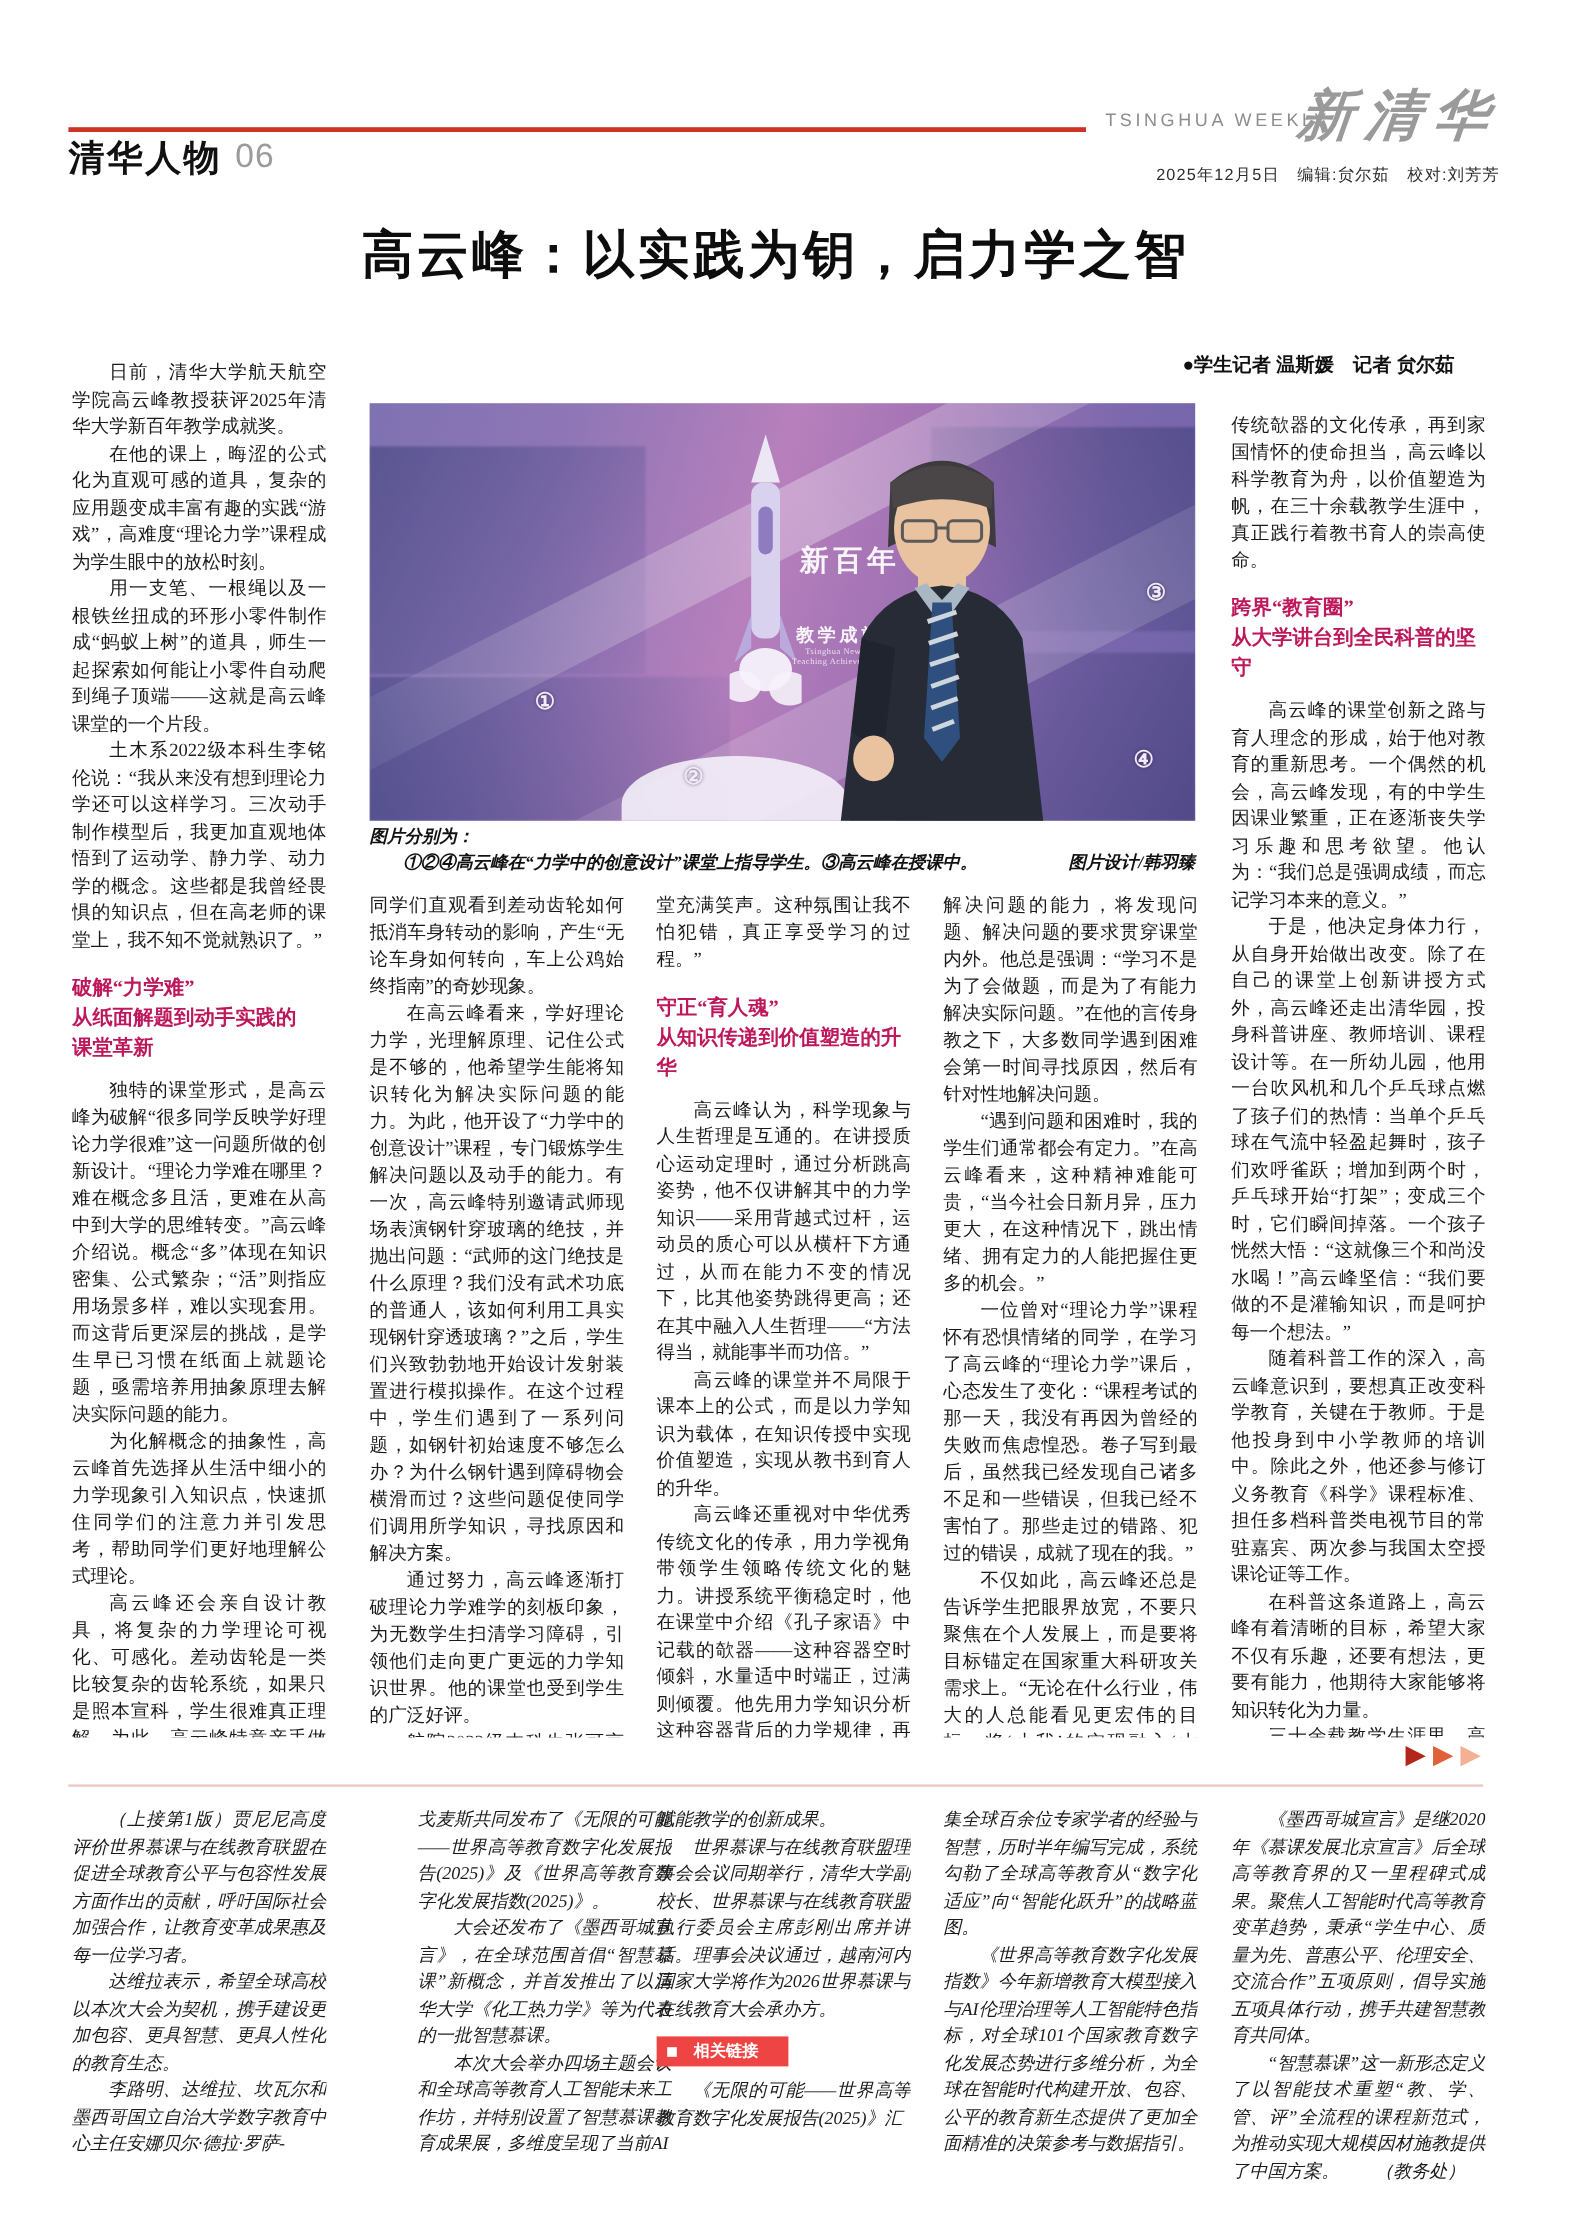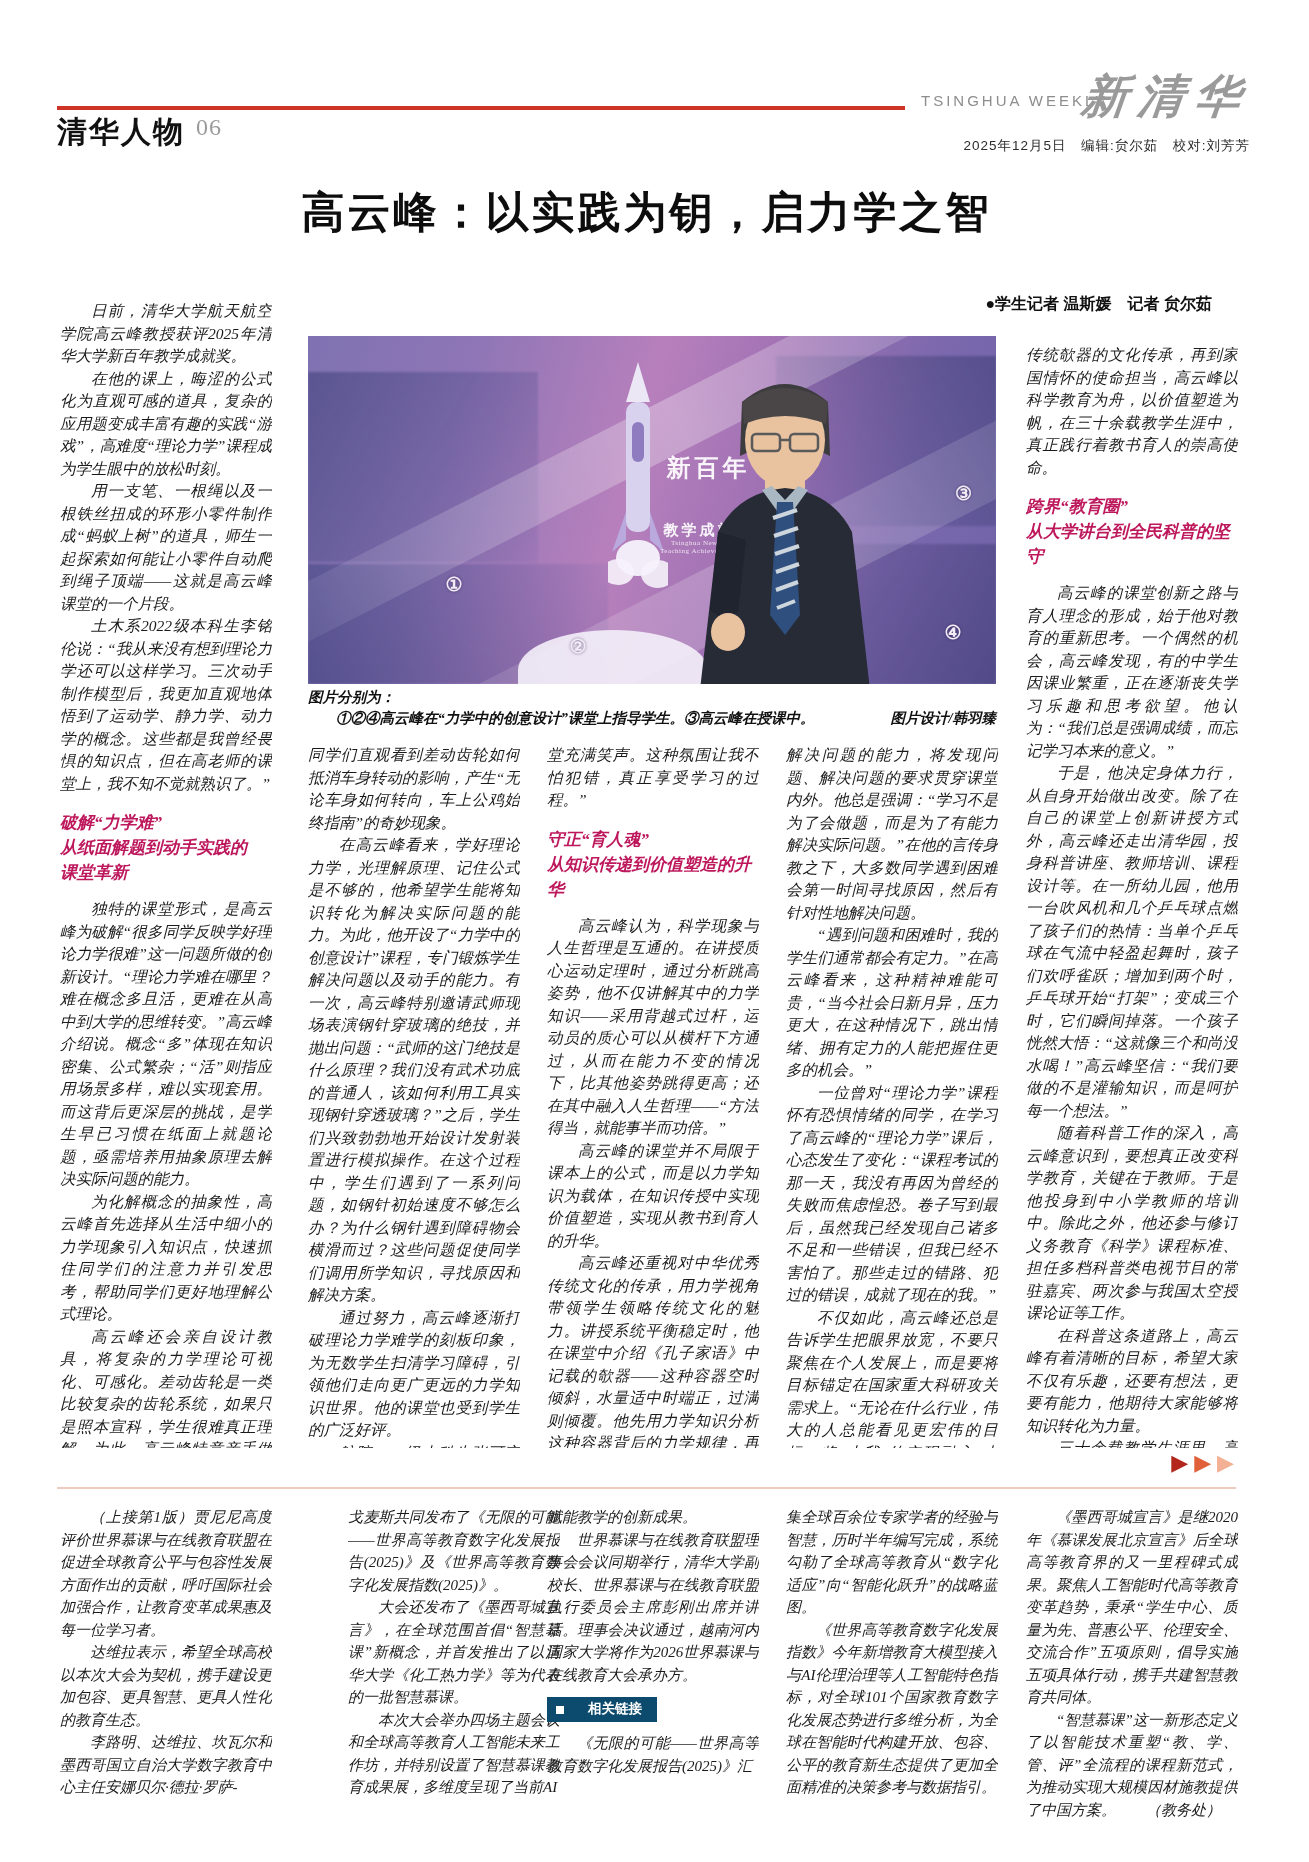--- a/index.html
+++ b/index.html
@@ -2,22 +2,22 @@
 <html><head>
 <meta charset="utf-8">
 <style>
   html,body{margin:0;padding:0;background:#e8e8e8;}
   .page{position:relative;width:1309px;height:1862px;background:#ffffff;margin:0 auto;overflow:hidden;
         font-family:"Liberation Serif","DejaVu Serif",serif;color:#1a1a1a;}
   
   .red-rule{position:absolute;left:57px;top:106px;width:848px;height:4px;background:#ce3425;}
   .section-title{position:absolute;left:57px;top:112px;font-family:"Liberation Sans","DejaVu Sans",sans-serif;
         font-weight:bold;font-size:30px;color:#111;letter-spacing:2px;}
-  .page-num{position:absolute;left:196px;top:114px;font-family:Liberation Serif, serif;
-        font-size:24px;color:#9b9b9b;letter-spacing:1px;}
+  .page-num{position:absolute;left:196px;top:114px;font-family:Liberation Sans, sans-serif;
+        font-size:28px;color:#9b9b9b;letter-spacing:1px;}
   .weekly-en{position:absolute;left:921px;top:92px;font-family:"Liberation Sans","DejaVu Sans",sans-serif;
         font-size:15px;color:#8d8d8d;letter-spacing:3px;}
   .masthead{position:absolute;right:59px;top:66px;font-size:46px;color:#9a9a9a;font-style:italic;
         letter-spacing:10px;transform:skewX(-6deg);font-weight:bold;}
   .dateline{position:absolute;right:59px;top:137px;font-family:"Liberation Sans","DejaVu Sans",sans-serif;
         font-size:13.5px;color:#2c2c2c;letter-spacing:1px;}
   
   .headline{position:absolute;left:57px;top:184px;width:1179px;text-align:center;
         font-size:43px;font-weight:900;letter-spacing:3px;color:#0d0d0d;}
   .byline{position:absolute;left:57px;top:294px;width:1155px;text-align:right;
@@ -47,21 +47,21 @@
   .marker.m2{left:38%;top:86%;}
   .marker.m3{right:3.5%;top:42%;}
   .marker.m4{right:5%;top:82%;}
   
   .caption{position:absolute;left:308px;top:688px;width:688px;font-style:italic;font-size:14.5px;color:#111;}
   .caption .cap-label{font-weight:bold;}
   .caption .cap-row{display:flex;justify-content:space-between;margin-top:2px;}
   .caption .cap-text{padding-left:28px;font-weight:bold;}
   .caption .cap-credit{font-weight:bold;white-space:nowrap;}
   
-  .col{position:absolute;width:212px;overflow:hidden;font-size:15.5px;line-height:22.5px;text-align:justify;font-style:italic;}
+  .col{position:absolute;width:212px;overflow:hidden;font-size:15.5px;line-height:22.5px;text-align:justify;}
   .col .para{margin:0;}
   .col .para.p{text-indent:2em;}
   .subhead{font-weight:bold;text-align:left;font-size:17px;line-height:25px;margin:15px 0 13px;color:#be185d;}
   .c1{left:60px;top:300px;height:1148px;}
   .c2{left:308px;top:744px;height:704px;}
   .c3{left:547px;top:744px;height:704px;}
   .c4{left:786px;top:744px;height:704px;}
   .c5{left:1026px;top:344px;height:1104px;}
   
   .end-arrows{position:absolute;left:1100px;top:1450px;width:140px;text-align:right;font-size:22px;letter-spacing:6px;
@@ -69,21 +69,21 @@
   .end-arrows span:nth-child(1){color:#b3261c;}
   .end-arrows span:nth-child(2){color:#e0603a;}
   .end-arrows span:nth-child(3){color:#f3b095;}
   .separator{position:absolute;left:57px;top:1487px;width:1179px;height:2px;background:#eccabf;}
   
   .fcol{position:absolute;top:1506px;width:212px;height:330px;overflow:hidden;font-size:15px;line-height:22.5px;
         text-align:justify;font-style:italic;}
   .fcol .para{margin:0;}
   .fcol .para.p{text-indent:2em;}
   .f1{left:60px;} .f2{left:308px;margin-left:40px;} .f3{left:547px;} .f4{left:786px;} .f5{left:1026px;}
-  .related-badge{display:flex;align-items:center;gap:24px;background:#0c4a6e;color:#fff;width:92px;height:25px;
+  .related-badge{display:flex;align-items:center;gap:14px;background:#ef4444;color:#fff;width:92px;height:25px;
         padding:0 9px;margin:11px 0 10px;font-size:13.5px;font-style:normal;font-weight:bold;
         font-family:"Liberation Sans","DejaVu Sans",sans-serif;}
   .badge-square{display:inline-block;width:8px;height:8px;background:#ffffff;}
 </style>
 </head>
 <body>
 
 <div class="page">
 
   <div class="red-rule"></div>

